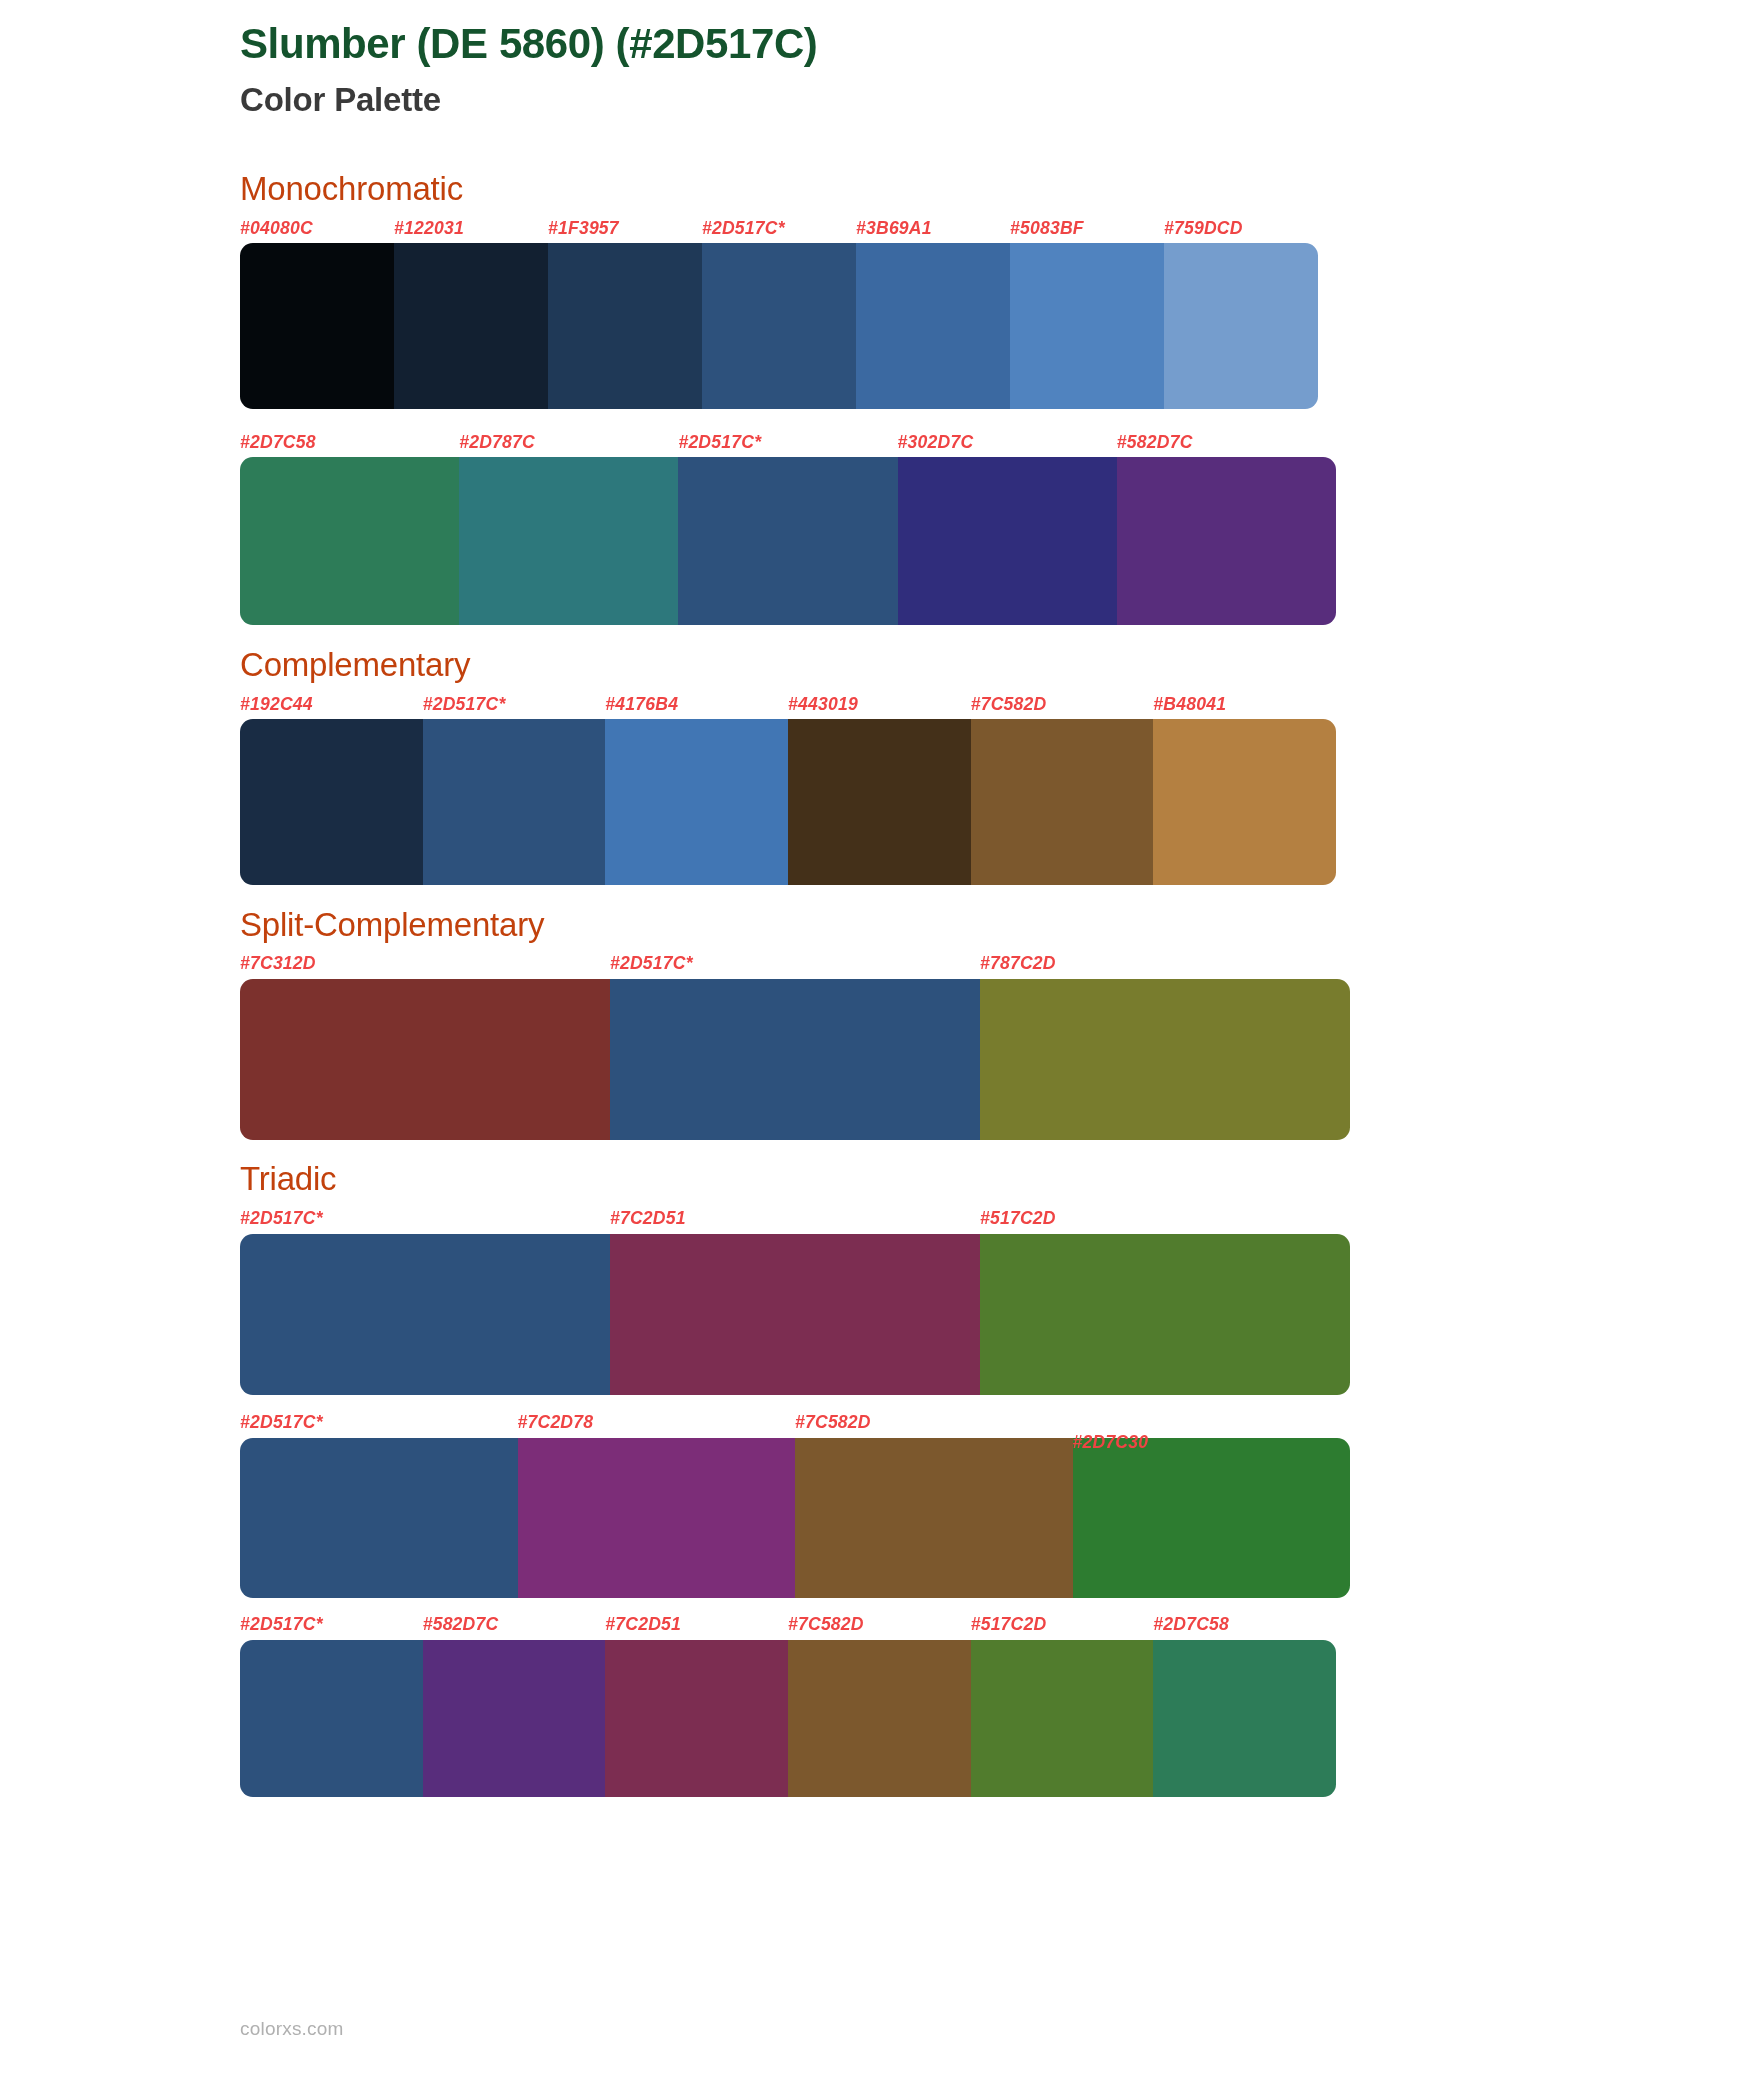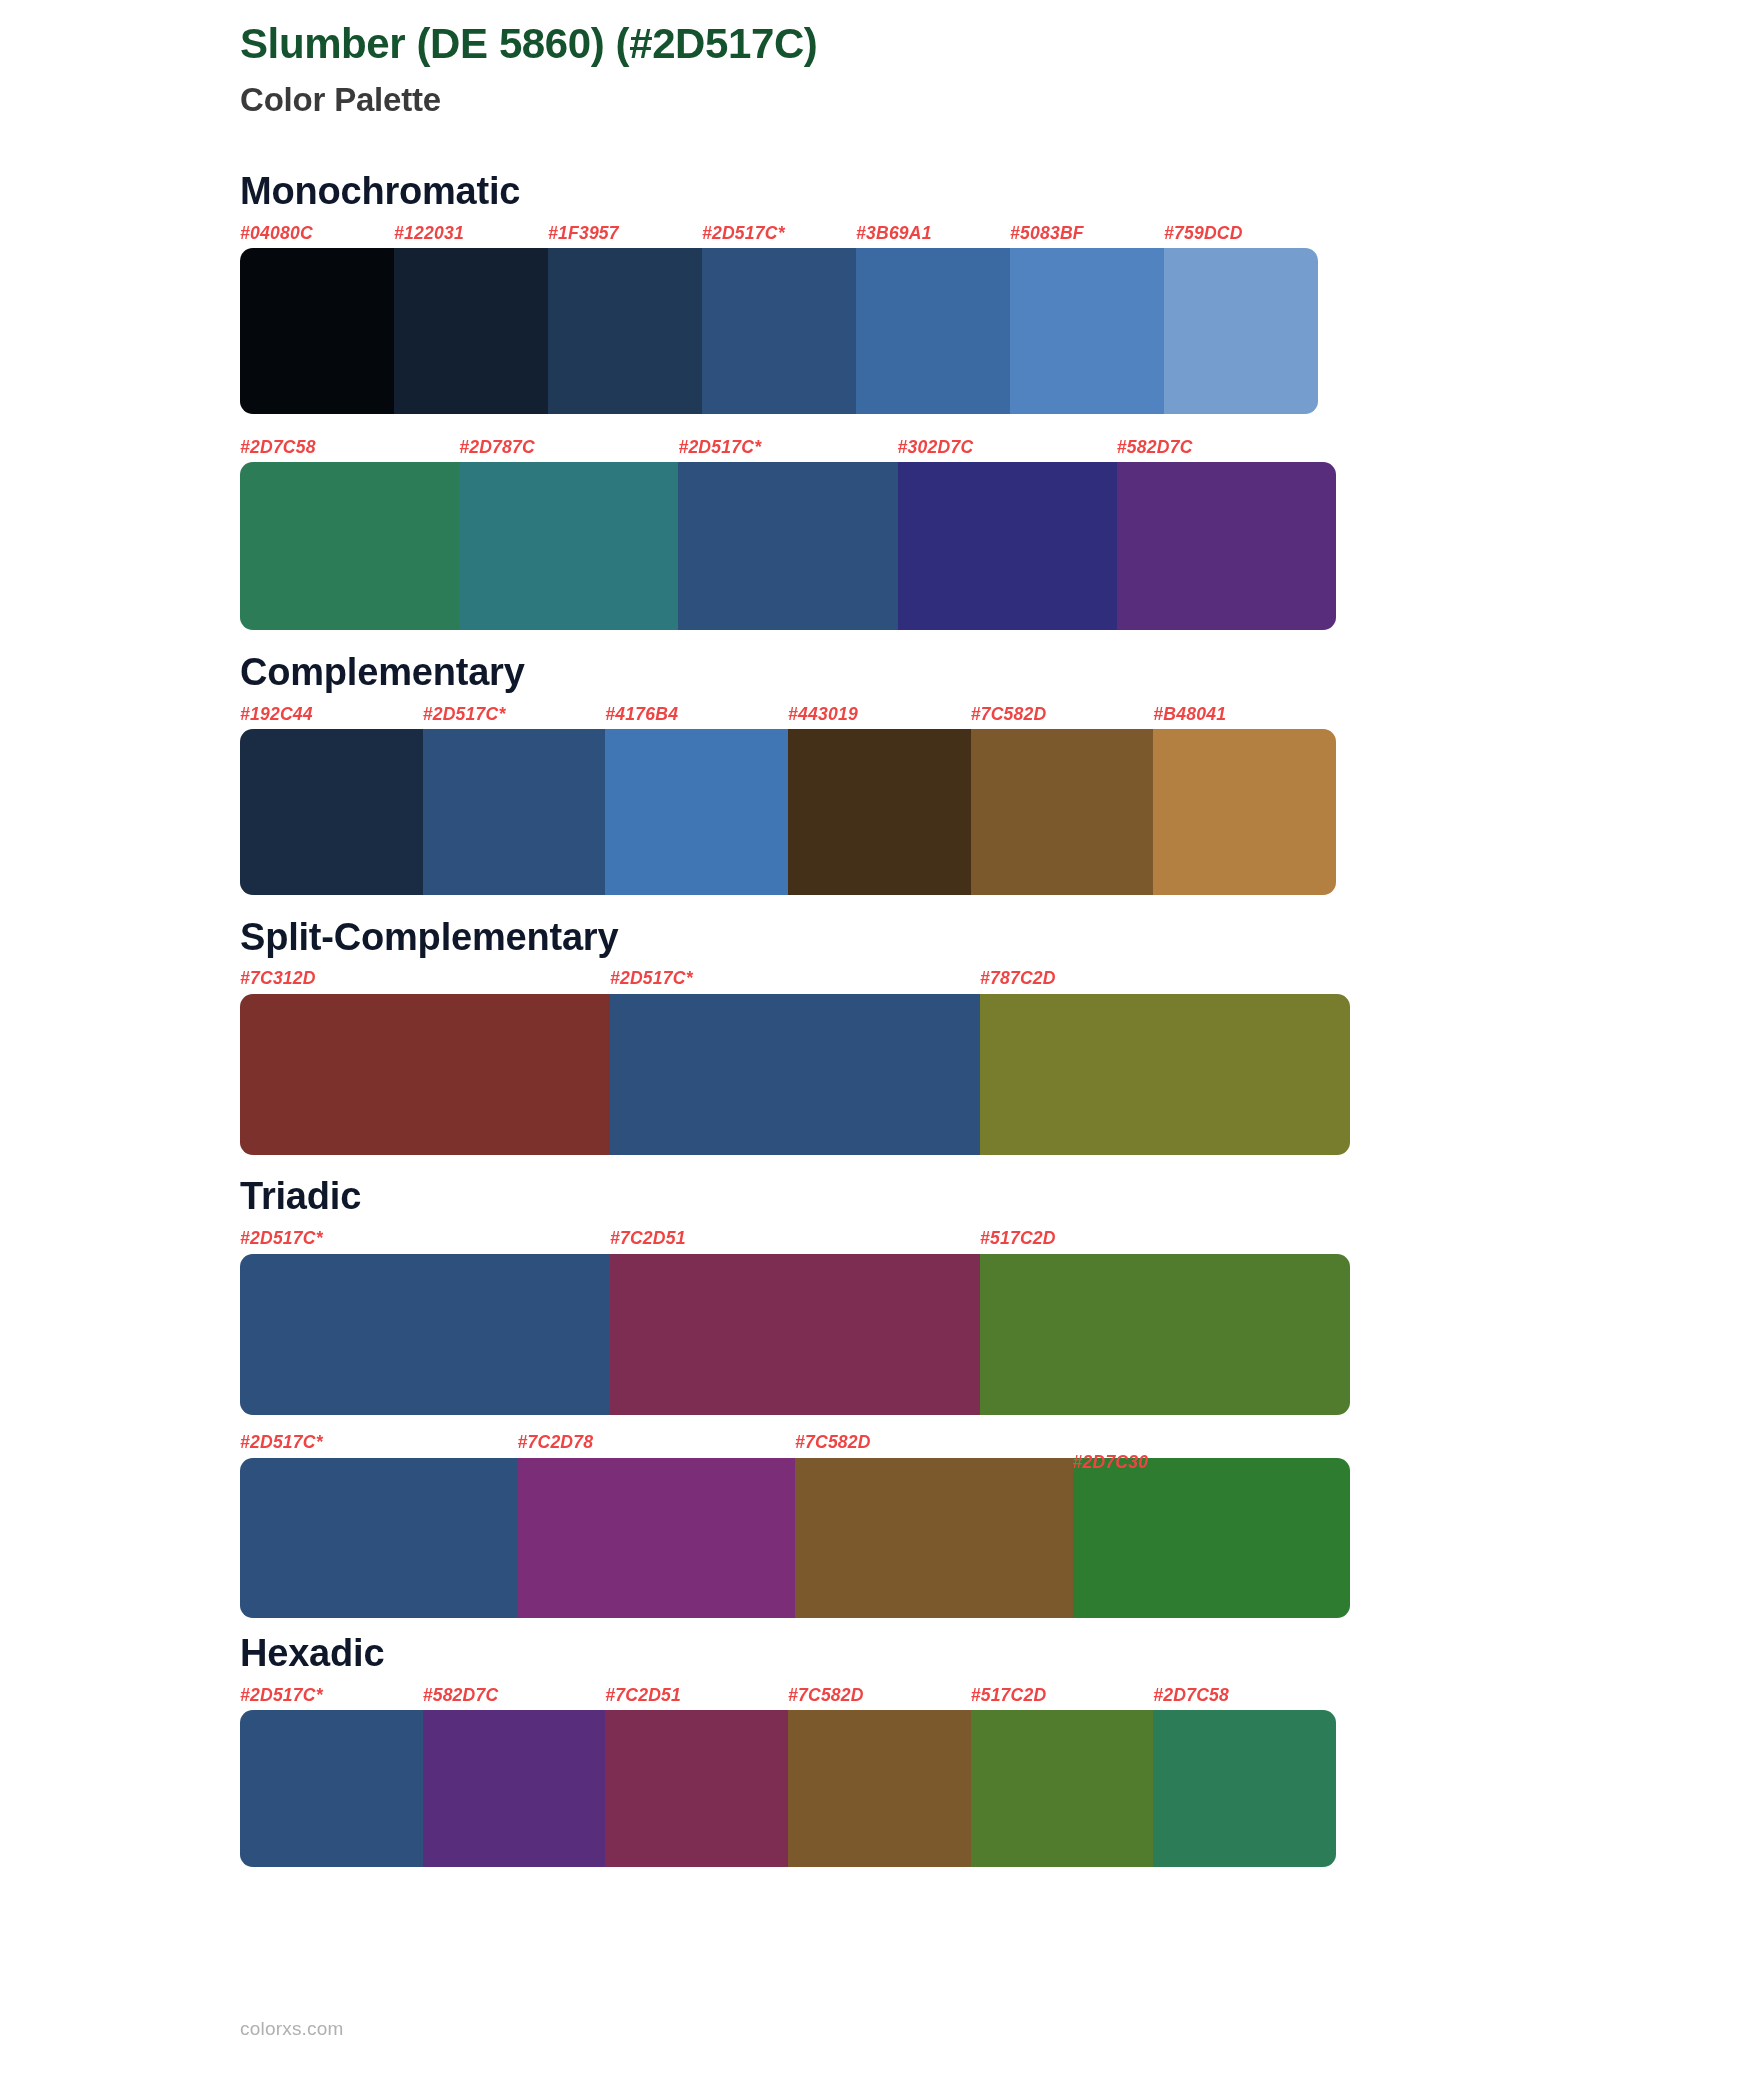--- a/index.html
+++ b/index.html
@@ -58,23 +58,23 @@
     width: 1757px;
   }
 
   .palette-section {
     position: relative;
     padding-left: 240px;
     margin-bottom: 12.8px;
   }
 
   .section-heading {
-    font-size: 38px;
-    font-weight: bold;
-    color: #0f172a;
+    font-size: 33px;
+    font-weight: normal;
+    color: #c2410c;
     letter-spacing: -0.2px;
     line-height: 1.0;
     margin-bottom: 12.8px;
   }
 
   .labels-row {
     position: relative;
     height: 24px;
   }
 
@@ -229,21 +229,20 @@
           <div class="swatch-label" style="left: 75%; margin-top: 20px;">#2D7C30</div>
         </div>
         <div class="swatch-row">
           <div class="swatch" title="#2D517C*" style="background: rgb(45, 81, 124);"></div>
           <div class="swatch" title="#7C2D78" style="background: rgb(124, 45, 120);"></div>
           <div class="swatch" title="#7C582D" style="background: rgb(124, 88, 45);"></div>
           <div class="swatch" title="#2D7C30" style="background: rgb(45, 124, 48);"></div>
         </div>
       </div>
       <div class="palette-section sec-hexa">
-        <div class="section-heading">Hexadic</div>
         <div class="labels-row" style="width: 1096px;">
           <div class="swatch-label" style="left: 0%;">#2D517C*</div>
           <div class="swatch-label" style="left: 16.6667%;">#582D7C</div>
           <div class="swatch-label" style="left: 33.3333%;">#7C2D51</div>
           <div class="swatch-label" style="left: 50%;">#7C582D</div>
           <div class="swatch-label" style="left: 66.6667%;">#517C2D</div>
           <div class="swatch-label" style="left: 83.3333%;">#2D7C58</div>
         </div>
         <div class="swatch-row">
           <div class="swatch" title="#2D517C*" style="background: rgb(45, 81, 124);"></div>

